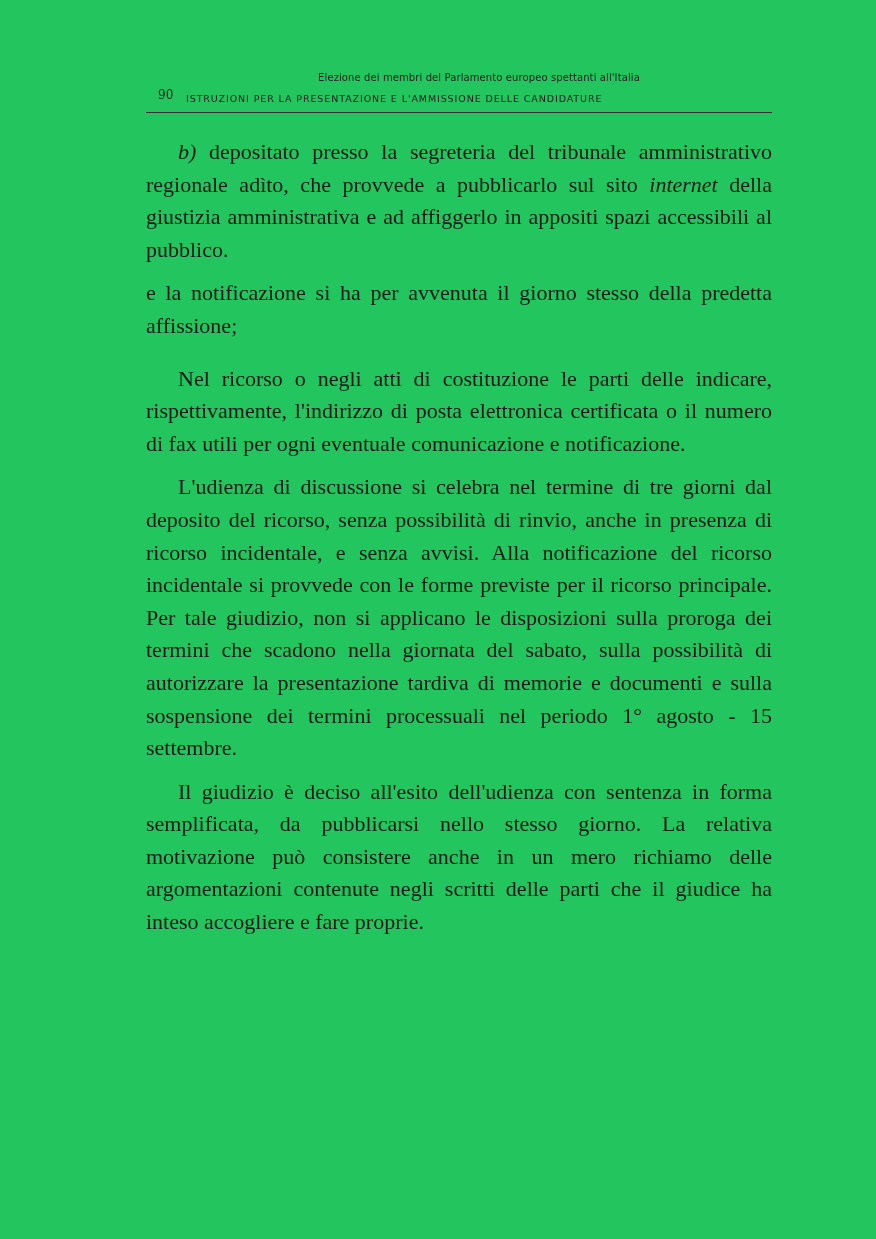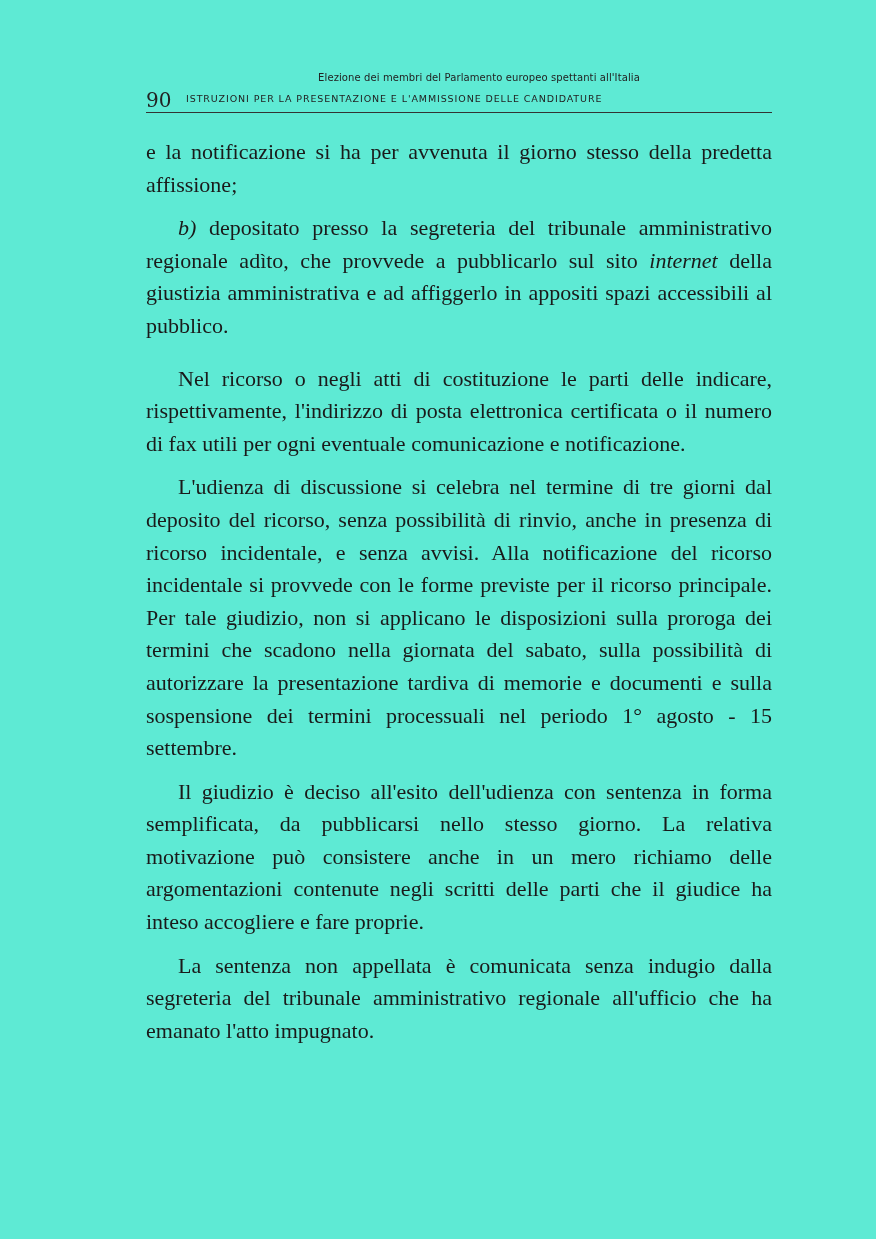--- a/index.html
+++ b/index.html
@@ -1,20 +1,20 @@
 <!DOCTYPE html>
 <html><head>
 <meta charset="utf-8">
 <style>
   html, body { margin: 0; padding: 0; background: #ffffff; }
   body { width: 876px; height: 1239px; position: relative; overflow: hidden; }
-  .page { position: absolute; left: 0; top: 0; width: 876px; height: 1239px; background: #5eead4; color: #1a1a1a; }
+  .page { position: absolute; left: 0; top: 0; width: 876px; height: 1239px; background: #22c55e; color: #1a1a1a; }
   .running-head { position: absolute; left: 146px; top: 72px; width: 626px; }
   .head-title { position: absolute; left: 0; top: 0; width: 626px; text-align: center; font-family: "DejaVu Sans", sans-serif; font-size: 10px; color: #222; letter-spacing: 0.1px; padding-left: 40px; box-sizing: border-box; }
-  .page-number { position: absolute; left: 0; top: 16px; font-family: "DejaVu Serif", serif; font-size: 20px; color: #222; }
+  .page-number { position: absolute; left: 12px; top: 16px; font-family: "DejaVu Serif", serif; font-size: 12px; color: #222; }
   .head-subtitle { position: absolute; left: 0; top: 21px; width: 626px; text-align: left; font-family: "DejaVu Sans", sans-serif; font-size: 9.5px; letter-spacing: 0.9px; color: #222; padding-left: 40px; box-sizing: border-box; }
   .head-rule { position: absolute; left: 0; top: 40px; width: 626px; height: 0; border-top: 1.5px solid #333; }
   .body-text { position: absolute; left: 146px; top: 136px; width: 626px; font-family: "Liberation Serif", serif; font-size: 22px; line-height: 32.6px; color: #1a1a1a; }
   .para { margin: 0; text-align: justify; text-align-last: left; hyphens: manual; }
   .para.indent { text-indent: 32px; }
   .para + .para { margin-top: 11px; }
   .para.gap { margin-top: 20px !important; }
   .it { font-style: italic; }
 </style>
 </head>
@@ -22,20 +22,19 @@
 
 <div class="page">
   <div class="running-head">
     <div class="head-title">Elezione dei membri del Parlamento europeo spettanti all'Italia</div>
     <div class="page-number">90</div>
     <div class="head-subtitle">ISTRUZIONI PER LA PRESENTAZIONE E L'AMMISSIONE DELLE CANDIDATURE</div>
     <div class="head-rule"></div>
   </div>
 
   <div class="body-text">
+    <p class="para indent"><span class="it">b)</span><span> depositato presso la segreteria del tribunale ammini­strativo regionale adìto, che provvede a pubblicarlo sul sito </span><span class="it">internet</span><span> della giustizia amministrativa e ad affiggerlo in appositi spazi accessibili al pubblico.</span></p>
     <p class="para">e la notificazione si ha per avvenuta il giorno stesso della predetta affissione;</p>
-    <p class="para indent"><span class="it">b)</span><span> depositato presso la segreteria del tribunale ammini­strativo regionale adìto, che provvede a pubblicarlo sul sito </span><span class="it">internet</span><span> della giustizia amministrativa e ad affiggerlo in appositi spazi accessibili al pubblico.</span></p>
     <p class="para indent gap">Nel ricorso o negli atti di costituzione le parti delle indicare, rispettivamente, l'indirizzo di posta elettronica certificata o il numero di fax utili per ogni eventuale comunicazione e notificazione.</p>
     <p class="para indent">L'udienza di discussione si celebra nel termine di tre giorni dal deposito del ricorso, senza possibilità di rinvio, anche in presenza di ricorso incidentale, e senza avvisi. Alla notificazione del ricorso incidentale si provvede con le forme previste per il ricorso principale.  Per tale giudizio, non si applicano le disposizioni sulla proroga dei termini che scadono nella giornata del sabato, sulla possibilità di autorizzare la presentazione tardiva di memorie e docu­menti e sulla sospensione dei termini processuali nel perio­do 1° agosto - 15 settembre.</p>
     <p class="para indent">Il giudizio è deciso all'esito dell'udienza con sentenza in forma semplificata, da pubblicarsi nello stesso giorno.  La relativa motivazione può consistere anche in un mero richiamo delle argomentazioni contenute negli scritti delle parti che il giudice ha inteso accogliere e fare proprie.</p>
-    <p class="para indent">La sentenza non appellata è comunicata senza indugio dalla segreteria del tribunale amministrativo regionale all'ufficio che ha emanato l'atto impugnato.</p>
   </div>
 </div>
 
 </body></html>

